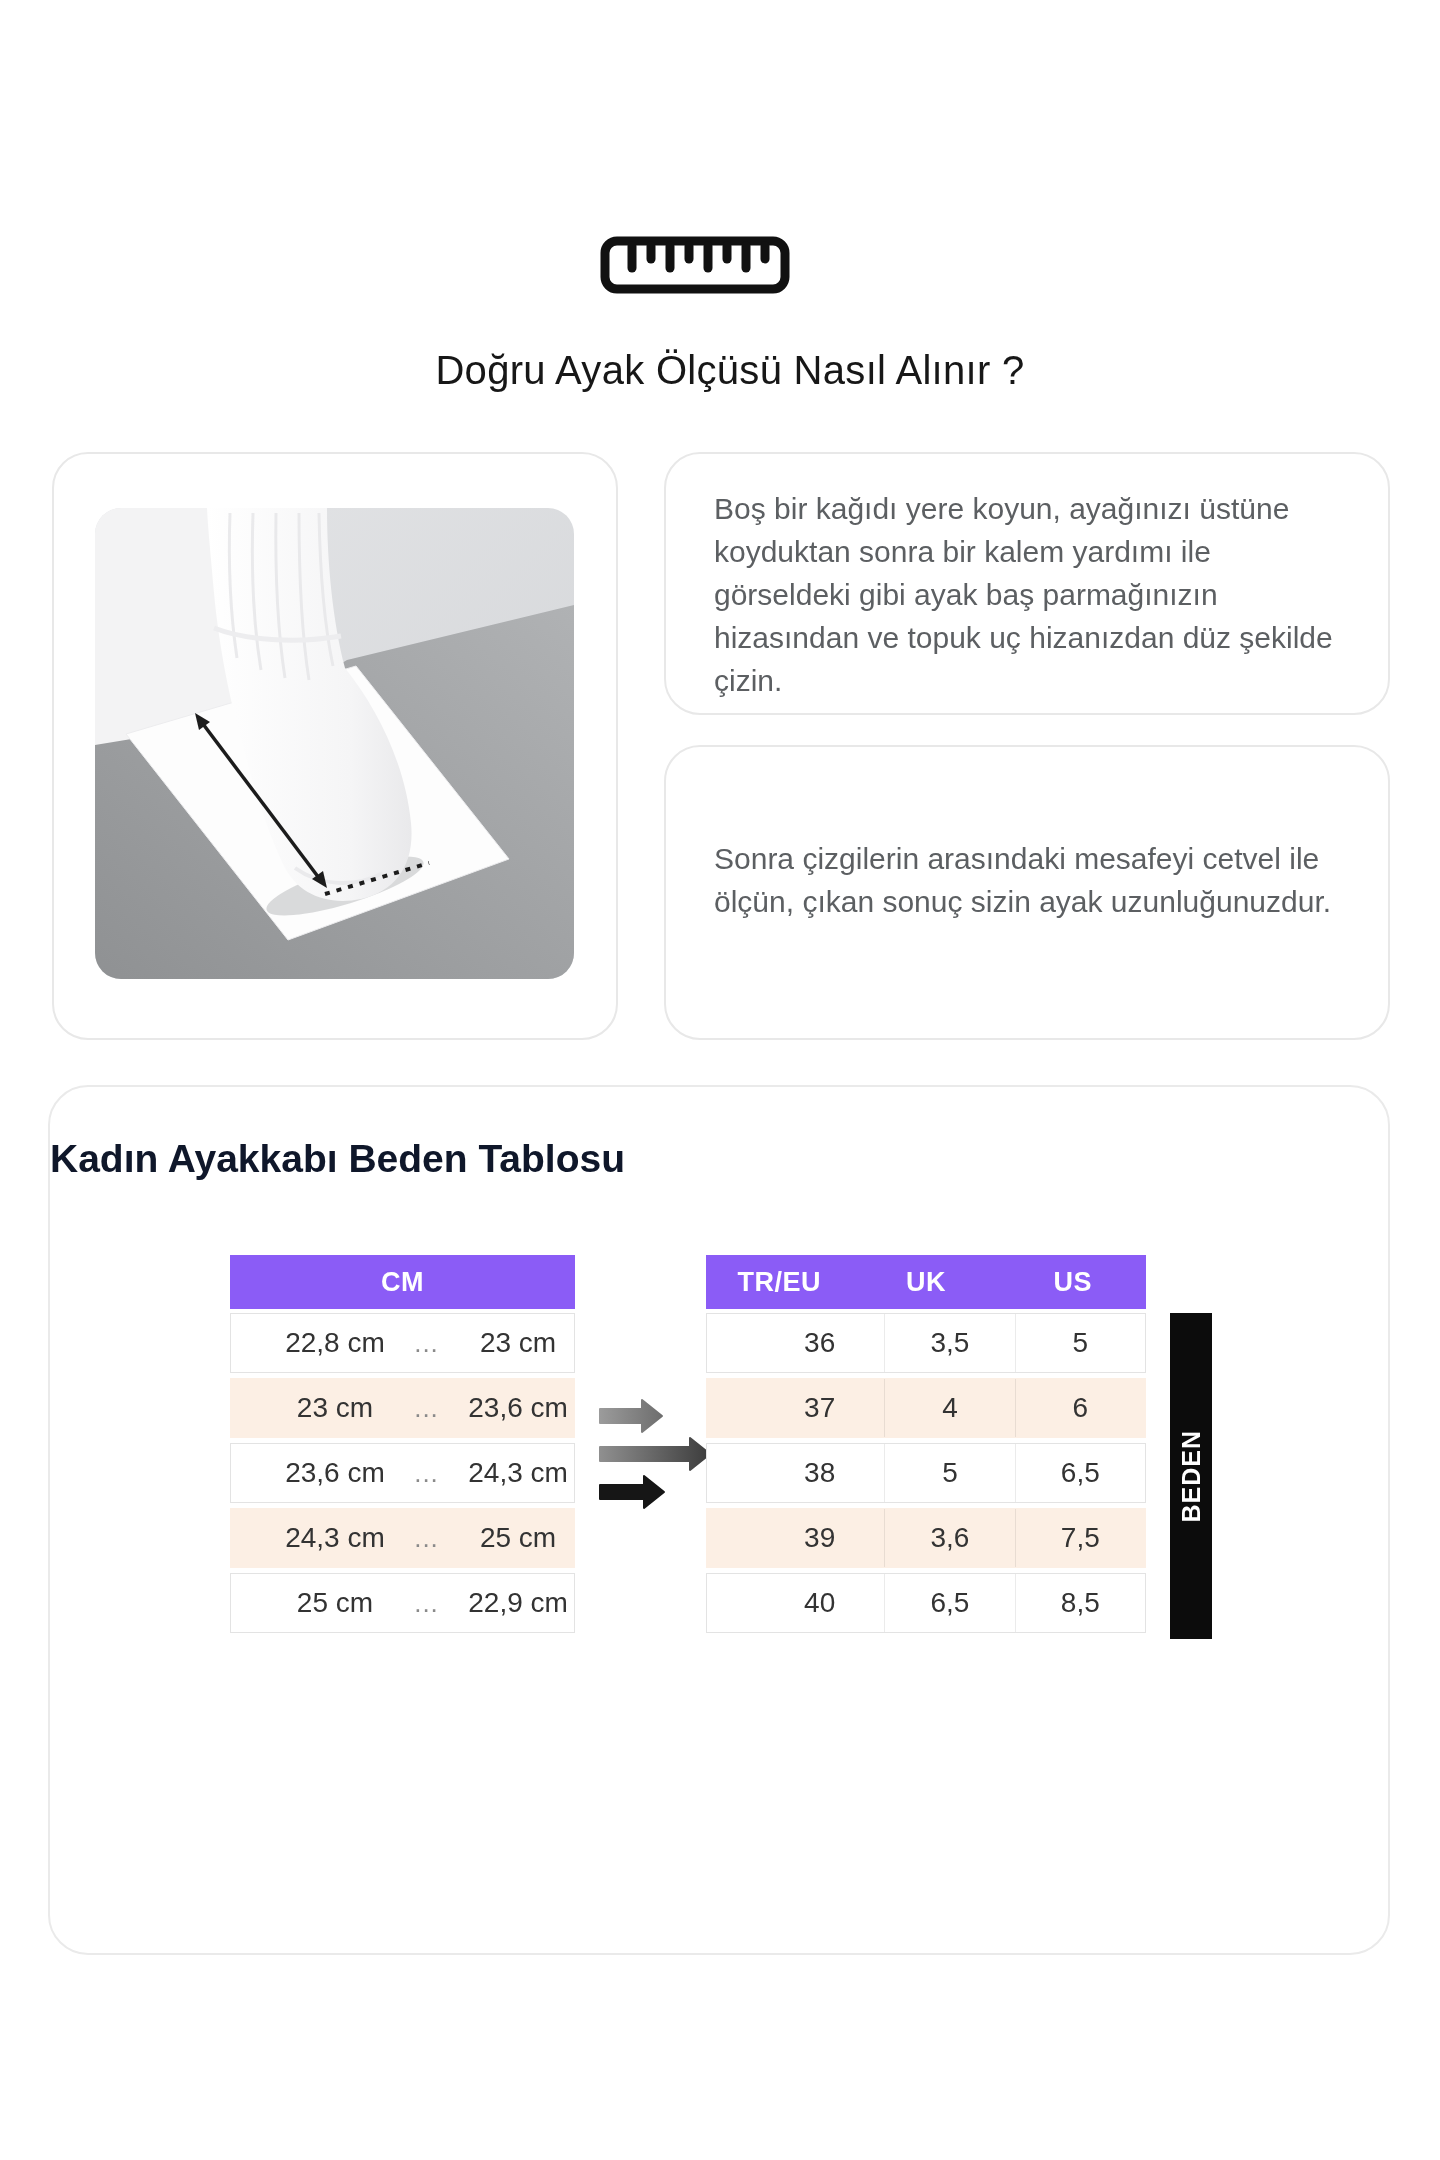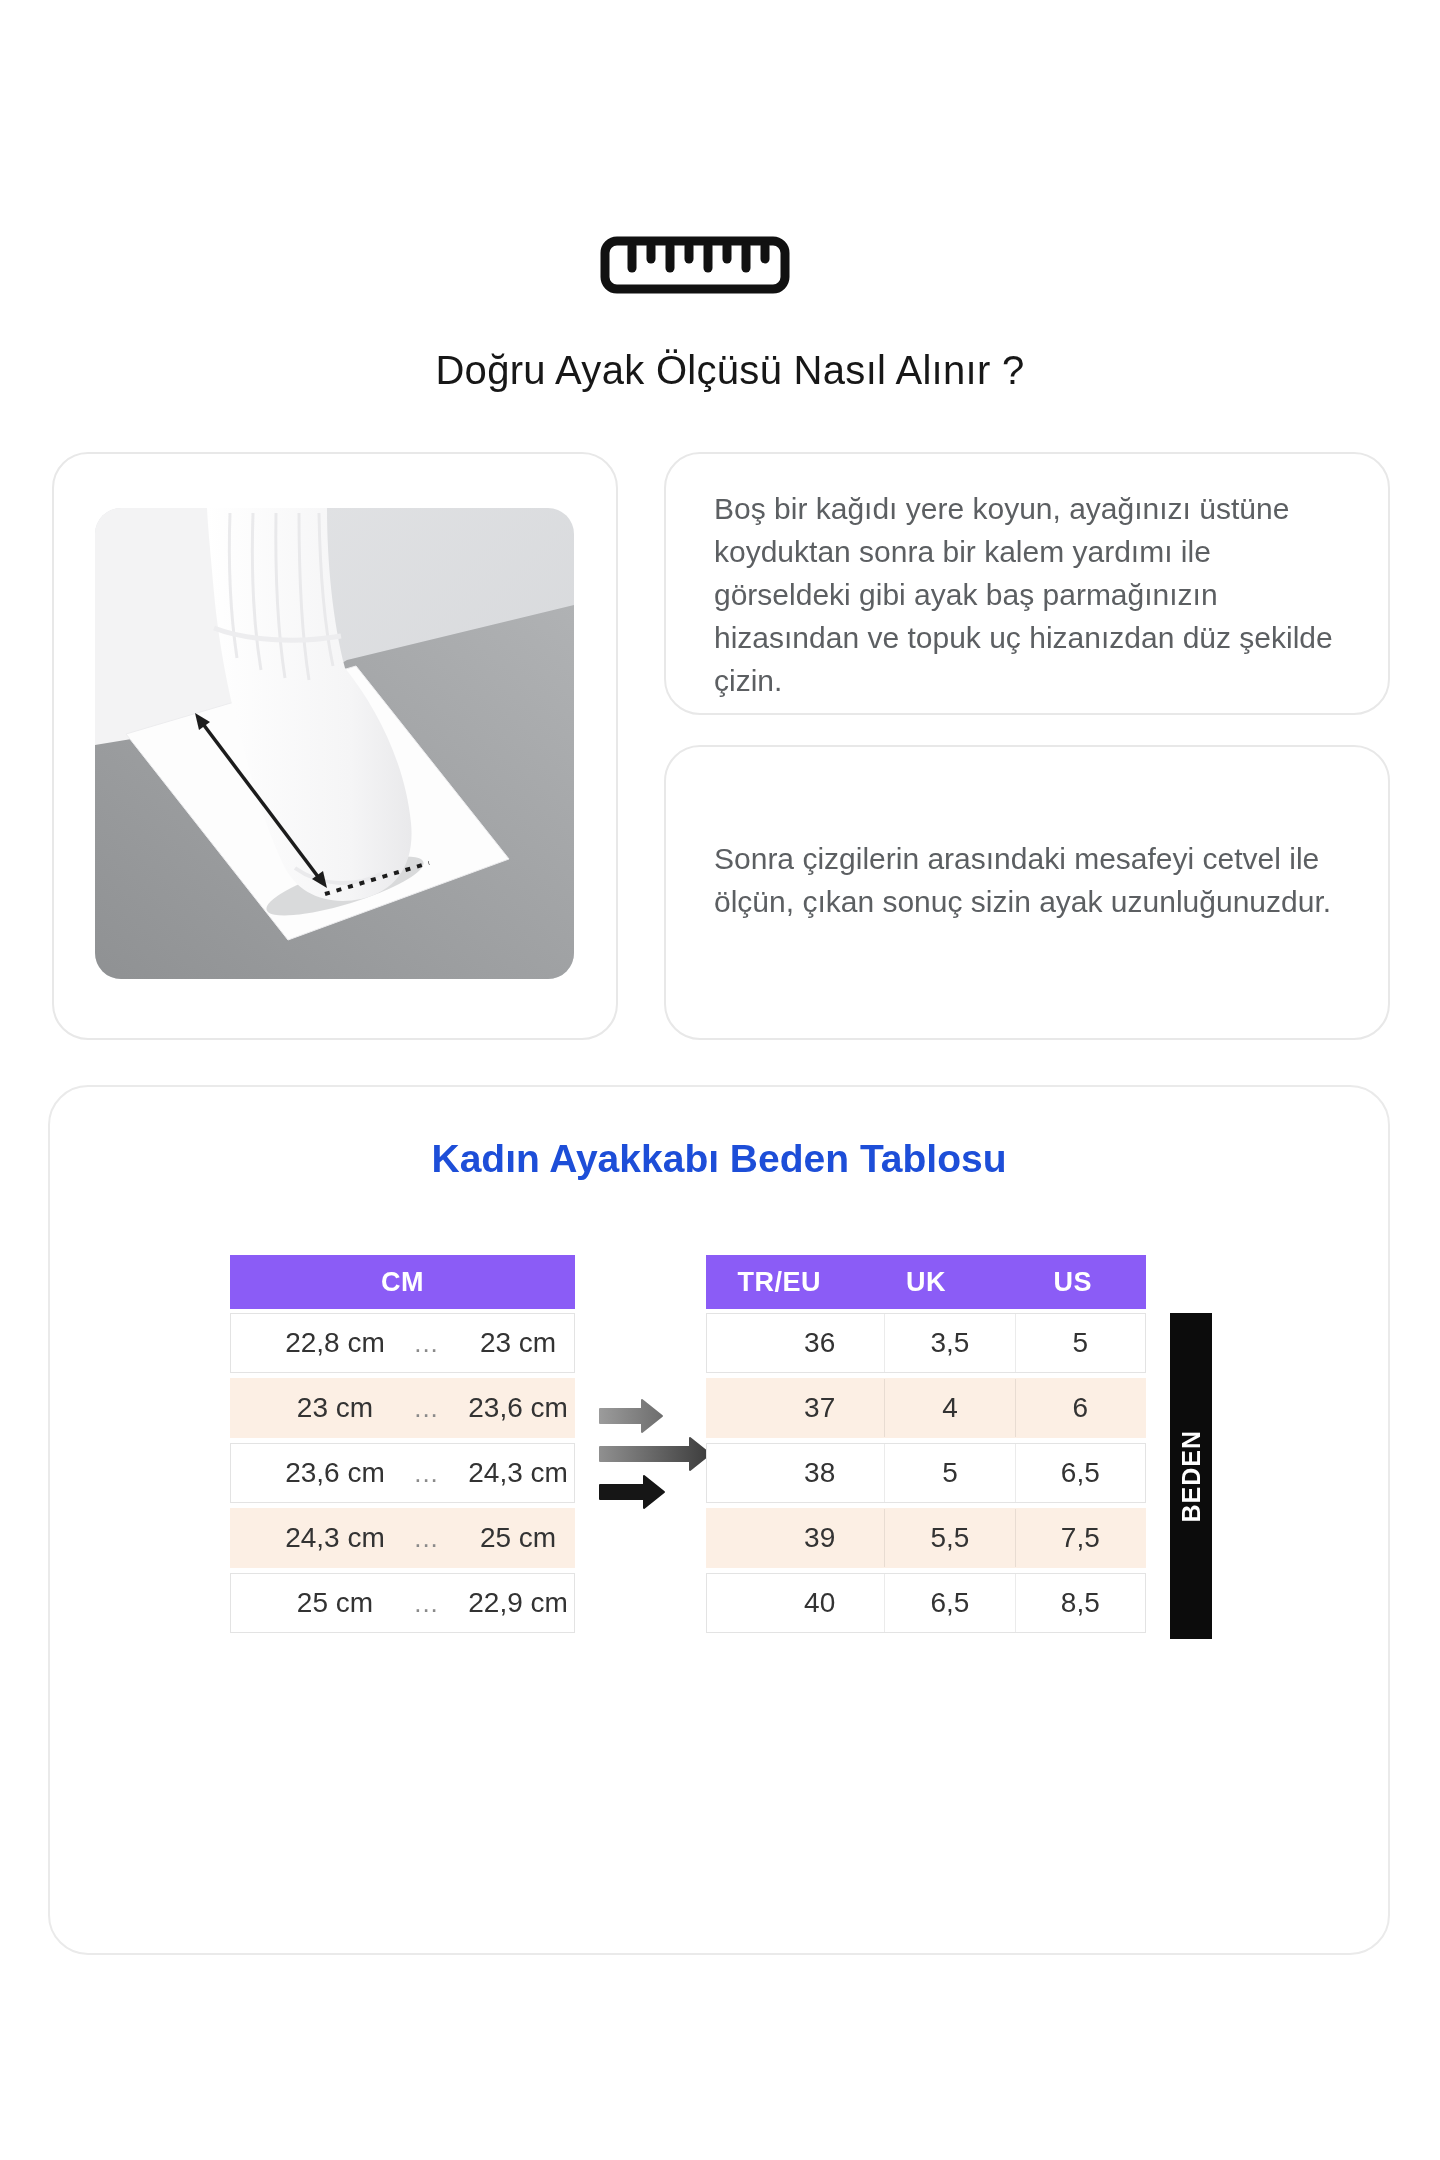--- a/index.html
+++ b/index.html
@@ -20,22 +20,22 @@
             border-radius:36px;box-sizing:border-box;background:#fff;}
   .box1{top:452px;height:263px;}
   .box2{top:745px;height:295px;}
   .info-text{margin:0;padding:0 42px 0 48px;font-size:30px;line-height:43px;color:#5c5f62;}
   .box1 .info-text{padding-top:33px;}
   .box2 .info-text{padding-top:90px;}
 
   
   .chart-section{position:absolute;left:48px;top:1085px;width:1342px;height:870px;
                  border:2px solid #eaeaea;border-radius:40px;box-sizing:border-box;background:#fff;}
-  .section-title{position:absolute;left:0;top:50px;width:100%;text-align:center;
-                 font-size:39px;font-weight:bold;color:#1d4ed8;}
+  .section-title{position:absolute;left:0;top:50px;width:100%;text-align:left;
+                 font-size:39px;font-weight:bold;color:#0f172a;}
 
   .cm-table{position:absolute;left:180px;top:168px;width:345px;}
   .size-table{position:absolute;left:656px;top:168px;width:440px;}
   .t-header{height:54px;background:#8b5cf6;color:#ffffff;display:flex;align-items:center;
             justify-content:center;font-size:27px;font-weight:600;letter-spacing:0.5px;}
   .t-header .hcell{flex:1;text-align:center;}
   .t-row{height:60px;margin-top:5px;display:flex;align-items:center;background:#ffffff;
          border:1px solid #e3e3e3;box-sizing:border-box;font-size:28px;color:#333333;font-weight:500;padding-left:48px;}
   .t-header + .t-row{margin-top:4px;}
   .t-row.stripe{background:#fcefe4;border-color:#fcefe4;}
@@ -190,21 +190,21 @@
         <span class="cell">4</span>
         <span class="cell">6</span>
       </div>
       <div class="t-row">
         <span class="cell">38</span>
         <span class="cell">5</span>
         <span class="cell">6,5</span>
       </div>
       <div class="t-row stripe">
         <span class="cell">39</span>
-        <span class="cell">5,5</span>
+        <span class="cell">3,6</span>
         <span class="cell">7,5</span>
       </div>
       <div class="t-row">
         <span class="cell">40</span>
         <span class="cell">6,5</span>
         <span class="cell">8,5</span>
       </div>
     </div>
 
     <div class="beden-bar">

